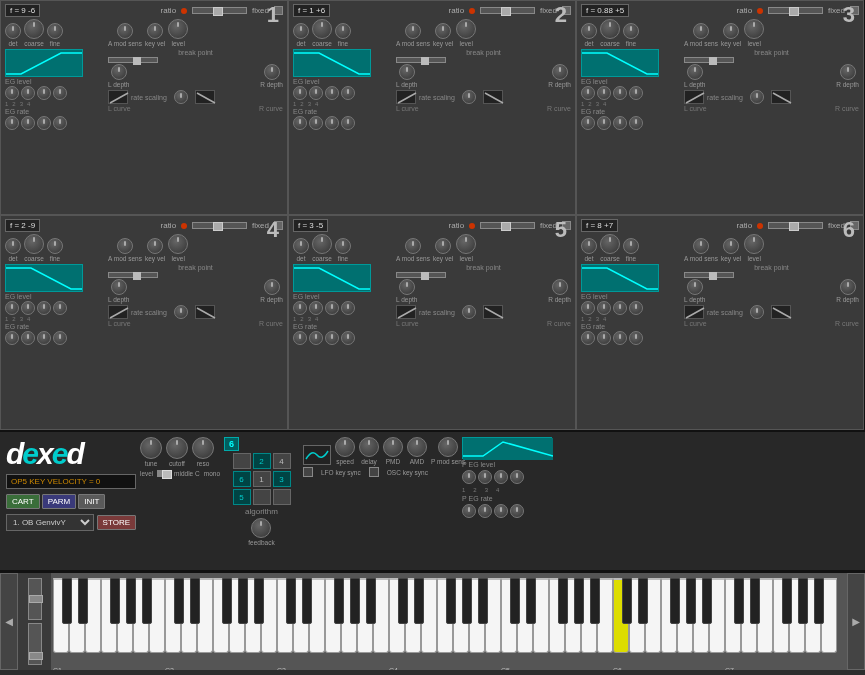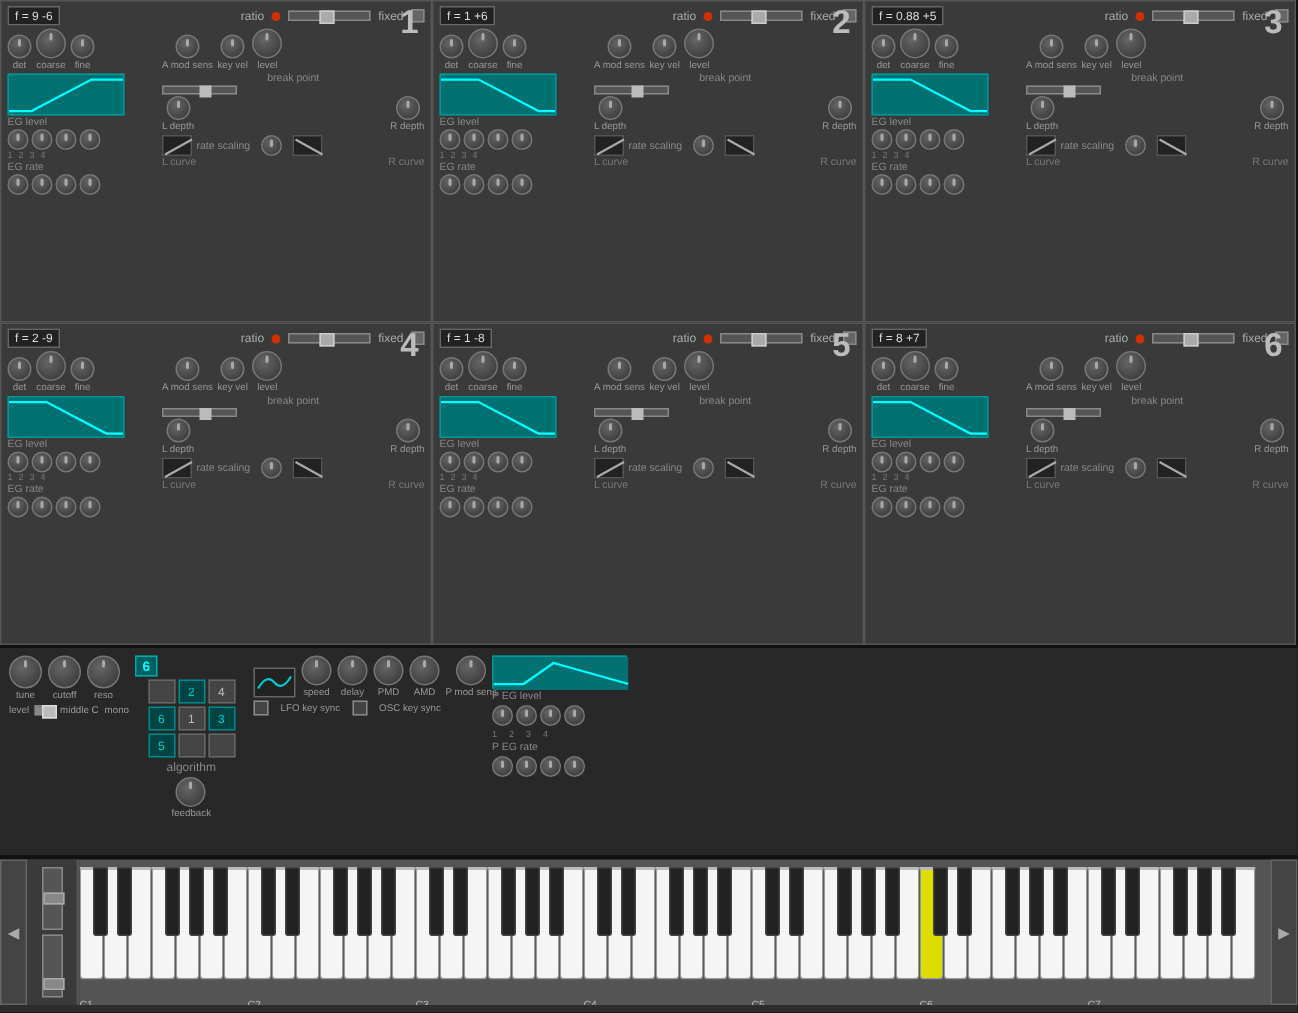--- a/index.html
+++ b/index.html
@@ -975,21 +975,21 @@
             <span>L curve</span>
             <div style="flex:1;"></div>
             <span>R curve</span>
           </div>
         </div>
       </div>
     </div>
   </div>
       <div class="single-op">
     <div class="op-top-bar">
-      <span class="freq-box">f = 1 -8</span>
+      <span class="freq-box">f = 3 -5</span>
       <div class="ratio-fixed-row">
         <span>ratio</span>
         <span class="led-dot"></span>
         <div class="slider-track">
           <div class="slider-thumb"></div>
         </div>
         <span>fixed</span>
         <div style="width:9px;height:9px;background:#666;border:1px solid #888;"></div>
       </div>
       <span class="op-num-badge">5</span>
@@ -1223,20 +1223,37 @@
             <span>R curve</span>
           </div>
         </div>
       </div>
     </div>
   </div>
     </div>
 
   <div class="btm">
 
+    <div class="logo-col">
+      <div class="dexed-logo">
+        d<span class="e-highlight">e</span>x<span class="e-highlight">e</span>d
+      </div>
+      <div class="op5-bar">OP5 KEY VELOCITY = 0</div>
+      <div class="btn-row">
+        <button class="btm-btn btn-g">CART</button>
+        <button class="btm-btn btn-b">PARM</button>
+        <button class="btm-btn btn-gray">INIT</button>
+      </div>
+      <div class="preset-row">
+        <select class="preset-sel">
+          <option>1. OB GenvivY</option>
+        </select>
+        <button class="btm-btn btn-r">STORE</button>
+      </div>
+    </div>
 
     <div class="tune-col">
       <div class="tune-row">
         <div class="knob-with-label">
           <div class="knob k22"></div>
           <span class="klabel">tune</span>
         </div>
         <div class="knob-with-label">
           <div class="knob k22"></div>
           <span class="klabel">cutoff</span>

